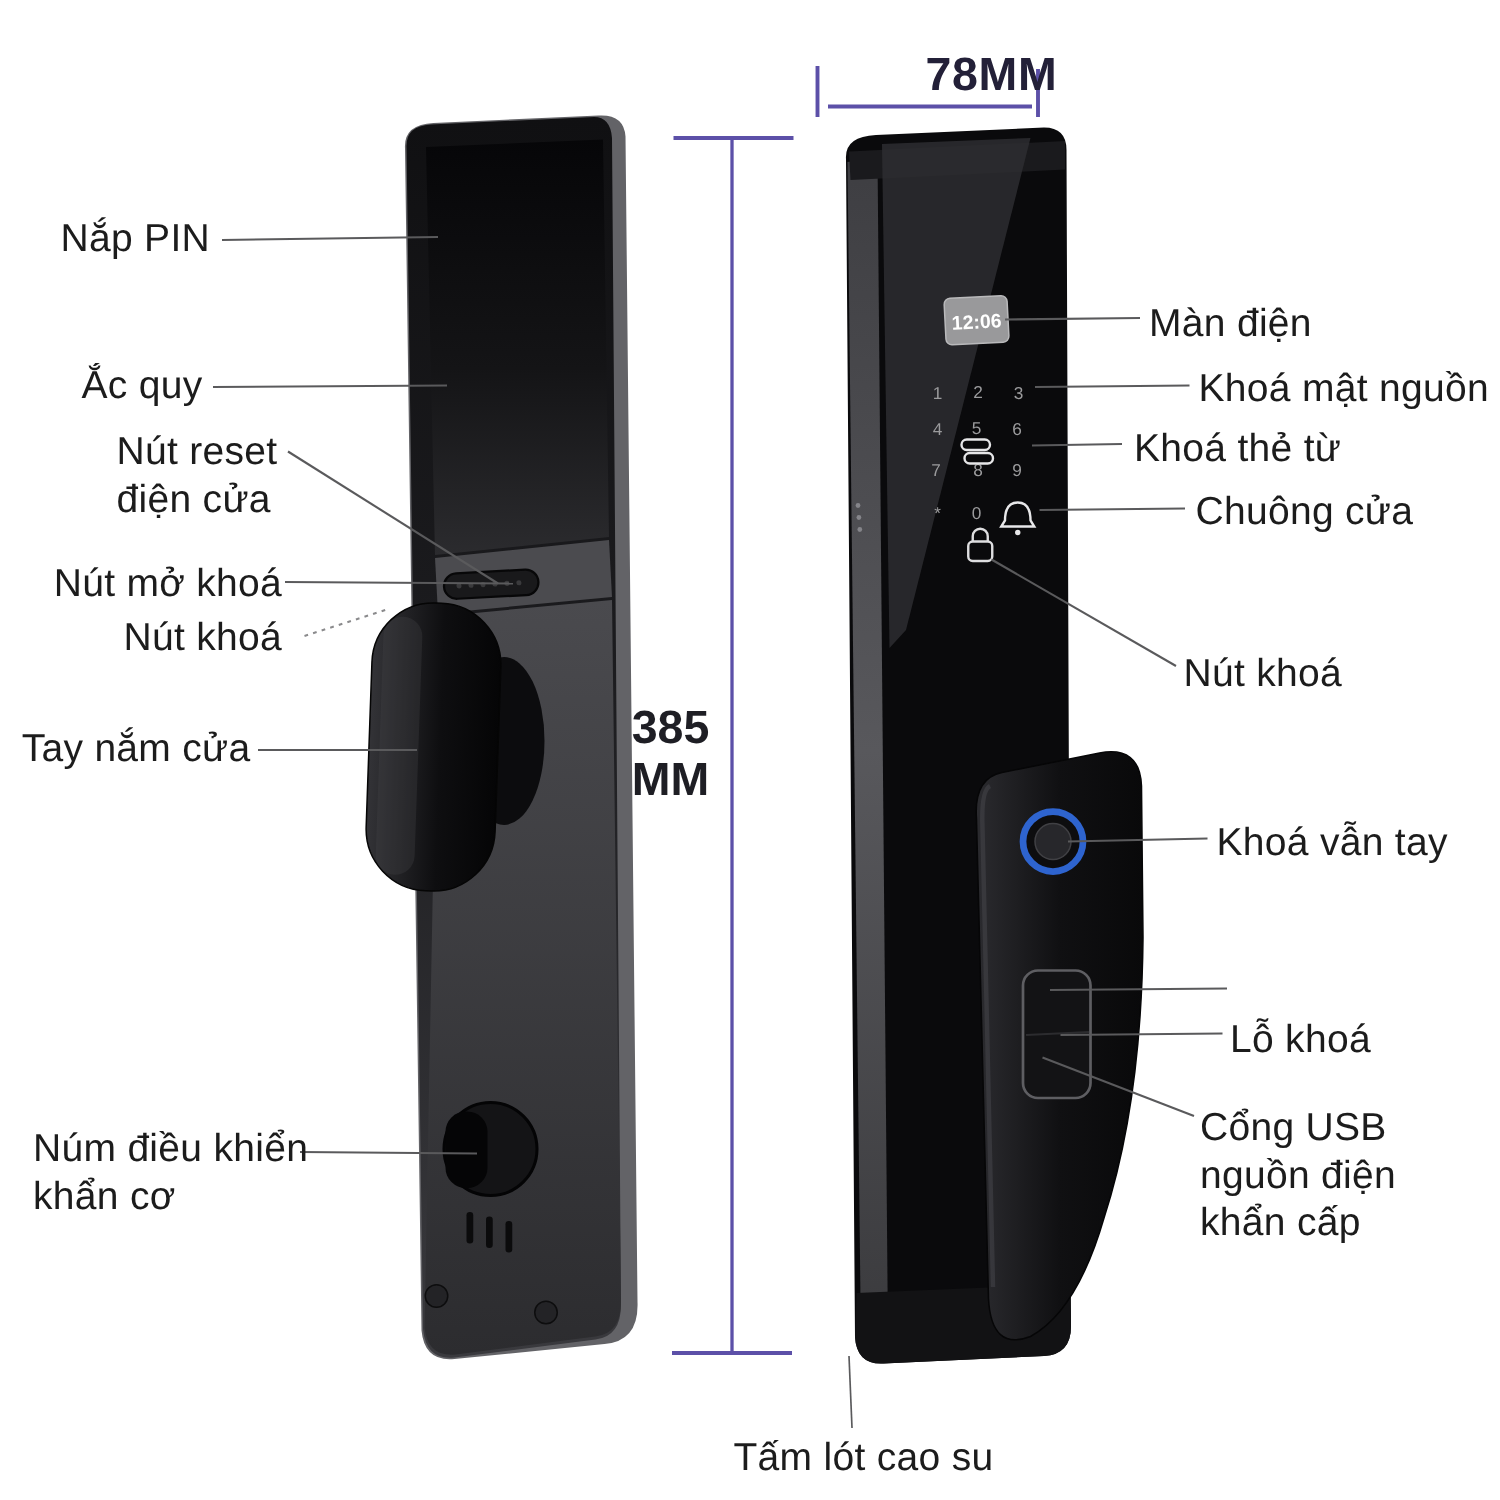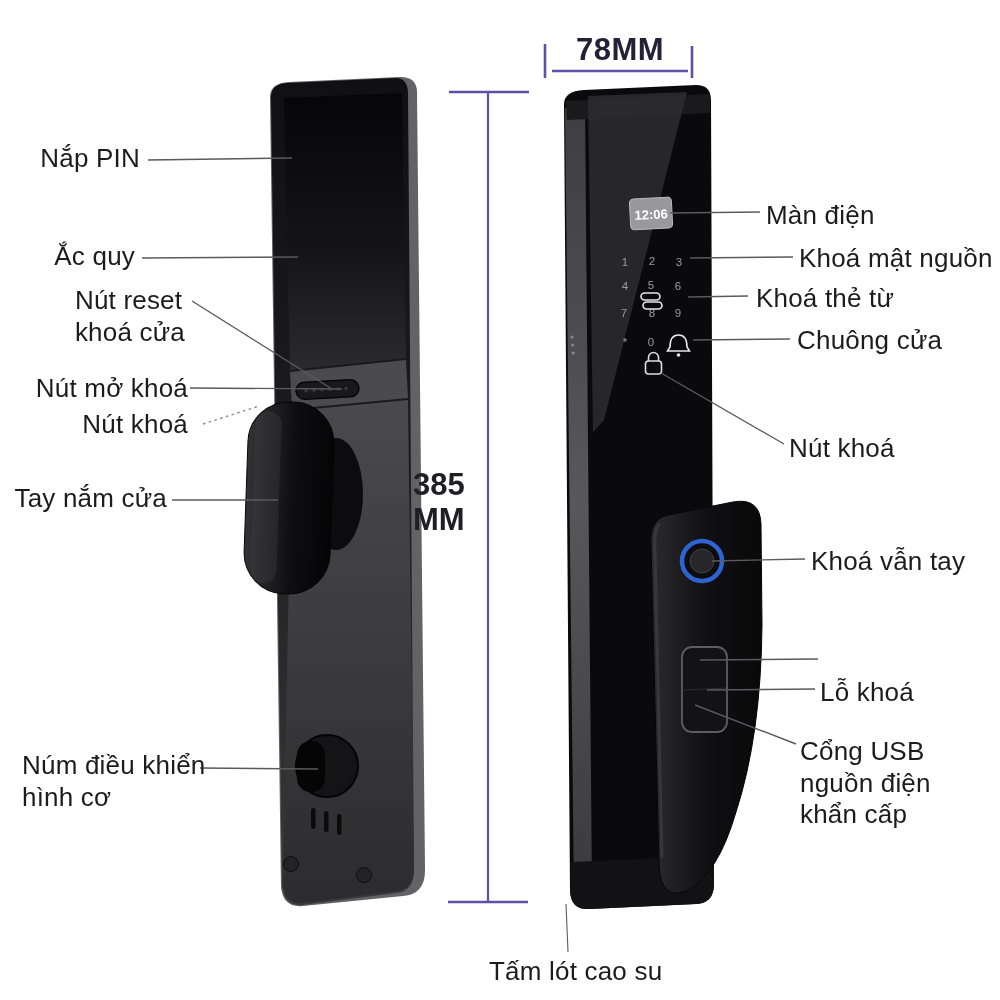--- a/index.html
+++ b/index.html
@@ -9,24 +9,24 @@
   }
   .illustration{position:absolute;left:0;top:0;}
   .lbl{
     position:absolute;font-size:26px;line-height:1.22;color:#1c1c1c;
     white-space:nowrap;letter-spacing:0.2px;
   }
   .lbl.r{text-align:left;}
   .lbl span{display:block;}
   .dim-w{
     position:absolute;left:548px;top:32px;width:144px;text-align:center;
-    font-size:31px;font-weight:bold;color:#232038;letter-spacing:0.5px;
+    font-size:31px;font-weight:bold;color:#232038;letter-spacing:0.5px;padding-left:41px;
   }
   .dim-h{
-    position:absolute;left:413px;top:468px;width:68px;text-align:left;
+    position:absolute;left:413px;top:468px;width:68px;text-align:center;
     font-size:31px;font-weight:bold;color:#1e1e24;line-height:1.12;
   }
   .dim-h span{display:block;}
 </style>
 </head>
 <body>
 
 <div class="stage">
 
   <svg class="illustration" width="1000" height="1000" viewBox="0 0 1000 1000">
@@ -196,34 +196,34 @@
   </div>
 
   <div class="lbl r" style="right:860px;top:143px">
     <span>Nắp PIN</span>
     </div>
   <div class="lbl r" style="right:865px;top:241px">
     <span>Ắc quy</span>
     </div>
   <div class="lbl r" style="right:815px;top:285px">
     <span>Nút reset</span>
-      <span>khoá cửa</span>
+      <span>điện cửa</span>
     </div>
   <div class="lbl r" style="right:812px;top:373px">
     <span>Nút mở khoá</span>
     </div>
   <div class="lbl r" style="right:812px;top:409px">
     <span>Nút khoá</span>
     </div>
   <div class="lbl r" style="right:833px;top:483px">
     <span>Tay nắm cửa</span>
     </div>
   <div class="lbl" style="left:22px;top:750px">
     <span>Núm điều khiển</span>
-      <span>hình cơ</span>
+      <span>khẩn cơ</span>
     </div>
 
   <div class="lbl" style="left:766px;top:200px">
     <span>Màn điện</span>
     </div>
   <div class="lbl" style="left:799px;top:243px">
     <span>Khoá mật nguồn</span>
     </div>
   <div class="lbl" style="left:797px;top:325px">
     <span>Chuông cửa</span>

